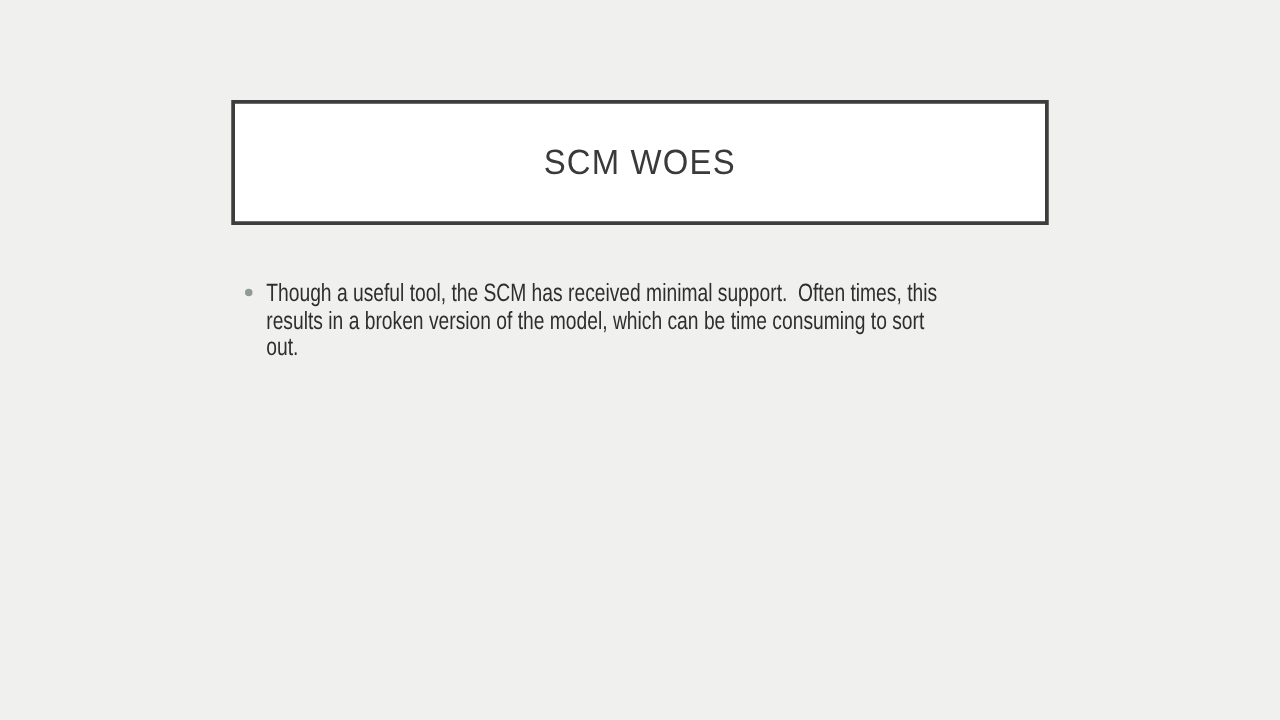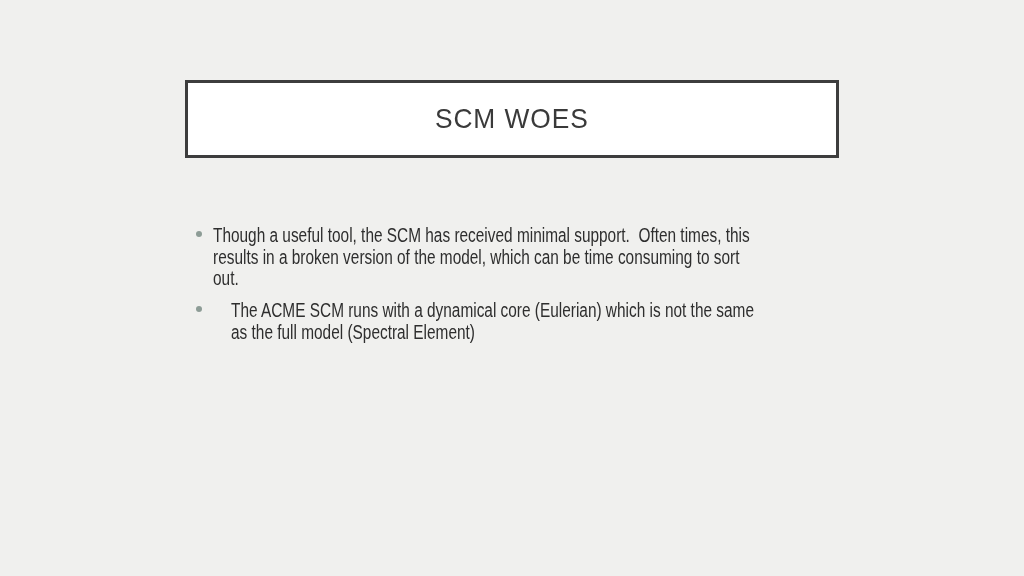--- a/index.html
+++ b/index.html
@@ -13,21 +13,21 @@
     height: 576px;
     background: #f0f0ee;
     overflow: hidden;
     font-family: "Liberation Sans", sans-serif;
   }
   .title-box {
     position: absolute;
     left: 185px;
     top: 80px;
     width: 654px;
-    height: 78px;
+    height: 100px;
     box-sizing: border-box;
     background: #ffffff;
     border: 3px solid #3d3d3d;
     display: flex;
     align-items: center;
     justify-content: center;
   }
   .title-text {
     font-size: 28px;
     font-weight: 400;
@@ -39,21 +39,20 @@
   }
   .bullets {
     position: absolute;
     left: 196px;
     top: 225px;
   }
   .bullet {
     display: flex;
     align-items: flex-start;
     margin-bottom: 10px;
-    justify-content: space-between;
   }
   .bullet-dot {
     flex: none;
     width: 6px;
     height: 6px;
     border-radius: 50%;
     background: #8d9c96;
     margin: 6px 11px 0 0;
   }
   .bullet-lines {
@@ -78,22 +77,15 @@
 
   <div class="bullets">
       <div class="bullet">
         <span class="bullet-dot"></span>
         <div class="bullet-lines">
           <div class="bullet-line">Though a useful tool, the SCM has received minimal support.  Often times, this</div>
           <div class="bullet-line">results in a broken version of the model, which can be time consuming to sort</div>
           <div class="bullet-line">out.</div>
         </div>
       </div>
-      <div class="bullet">
-        <span class="bullet-dot"></span>
-        <div class="bullet-lines">
-          <div class="bullet-line">The ACME SCM runs with a dynamical core (Eulerian) which is not the same</div>
-          <div class="bullet-line">as the full model (Spectral Element)</div>
-        </div>
-      </div>
     </div>
 
 </div>
 
 </body></html>

